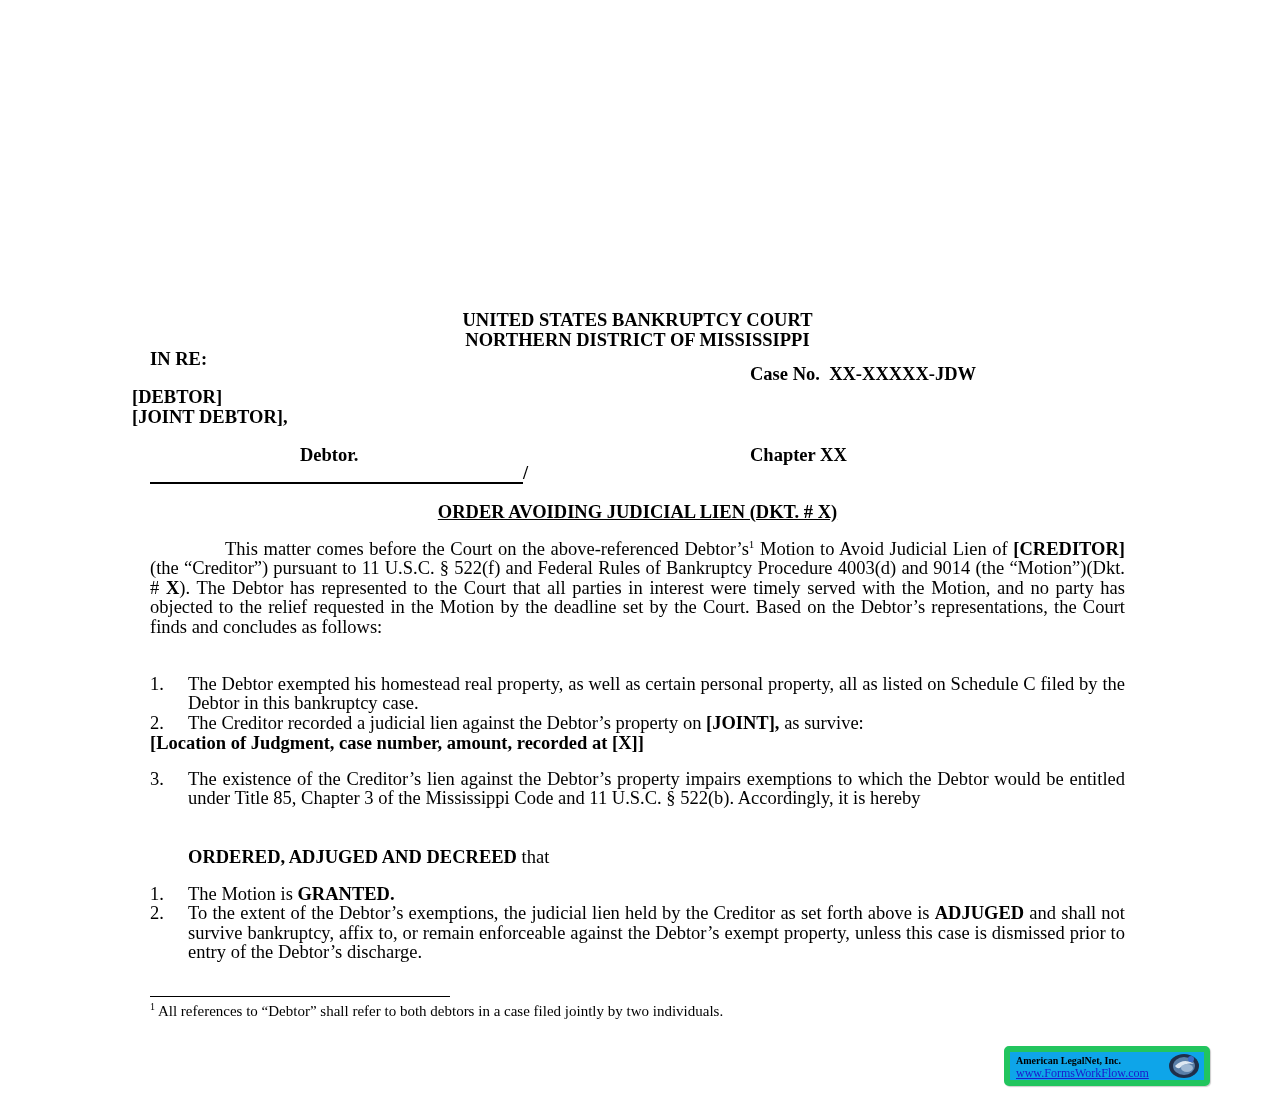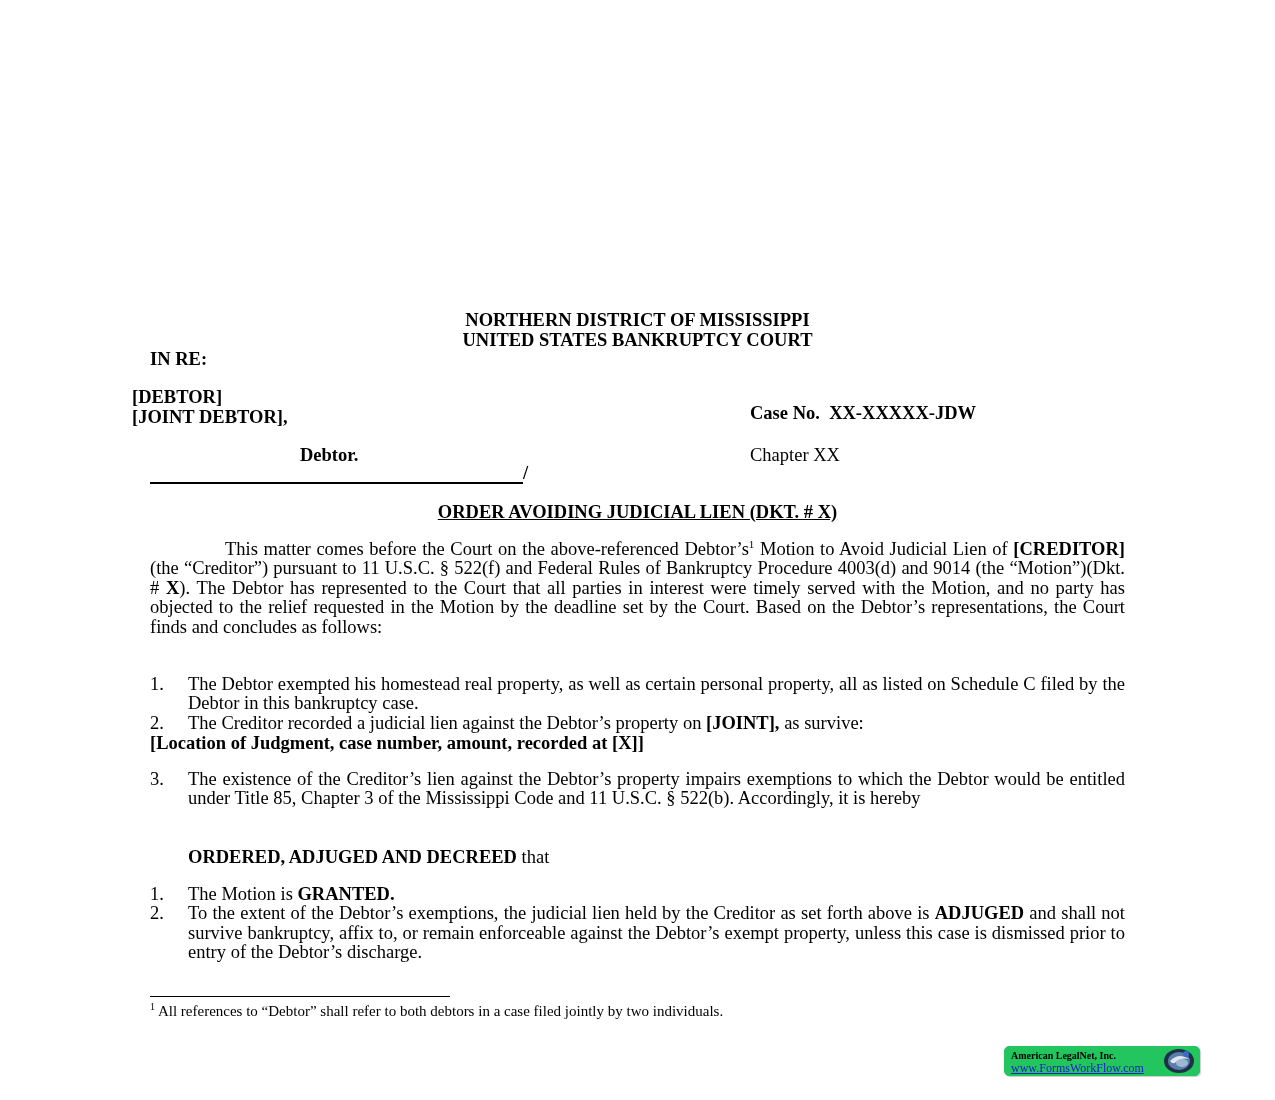--- a/index.html
+++ b/index.html
@@ -6,54 +6,54 @@
     body {
       width: 1275px; height: 1100px; position: relative; overflow: hidden;
       font-family: "Liberation Serif", serif; color: #000; font-size: 18.5px;
     }
     .abs { position: absolute; }
     .b { font-weight: bold; margin-top: 28px; }
     .center { text-align: center; }
     .court { left: 150px; width: 975px; top: 310px; line-height: 20px; font-weight: bold; font-size: 18.5px; }
     .inre { left: 150px; top: 349px; font-weight: bold; }
     .caption-left { left: 132px; top: 387px; font-weight: bold; line-height: 20px; }
-    .caption-right { left: 750px; top: 403px; font-weight: bold; }
+    .caption-right { left: 750px; top: 364px; font-weight: bold; }
     .debtor-label { left: 300px; top: 445px; font-weight: bold; font-family: Liberation Serif, serif; }
-    .chapter { left: 750px; top: 445px; font-weight: normal; }
+    .chapter { left: 750px; top: 445px; font-weight: bold; }
     .sigline { left: 150px; top: 463px; font-weight: bold; }
     .sigline .line { display: inline-block; width: 373px; border-bottom: 2px solid #000; height: 18px; vertical-align: bottom; }
     .title { left: 150px; width: 975px; top: 502px; font-weight: bold; text-decoration: underline; }
     .para { left: 150px; width: 975px; top: 540px; line-height: 19.4px; text-align: justify; }
     .para .indent { display: inline-block; width: 75px; }
     sup { font-size: 11px; line-height: 0; vertical-align: 7px; }
     .li { position: relative; padding-left: 38px; text-align: justify; line-height: 19.4px; }
     .li .num { position: absolute; left: 0; top: 0; }
     .findings-1 { left: 150px; width: 975px; top: 675px; }
     .lien-detail { left: 150px; width: 975px; top: 733px; font-weight: bold; padding-left: 0; }
     .findings-3 { left: 150px; width: 975px; top: 770px; }
     .ordered { left: 188px; top: 847px; }
     .orders-block { left: 150px; width: 975px; top: 885px; }
     .fn-rule { left: 150px; top: 996px; width: 300px; border-top: 1px solid #000; }
     .footnote { left: 150px; top: 1003px; font-size: 15px; }
     .footnote sup { font-size: 10px; vertical-align: 6px; }
     .badge {
       left: 1004px; top: 1046px; width: 194px; height: 28px;
-      border: 1px solid #22c55e; border-radius: 5px; background: #22c55e;
+      border: 6px solid #22c55e; border-radius: 5px; background: #0ea5e9;
       box-shadow: 1px 1px 1px #ccc;
     }
     .badge .co { position: absolute; left: 6px; top: 3px; font-size: 10px; font-weight: bold; font-family: "Liberation Serif", serif; }
     .badge .url { position: absolute; left: 6px; top: 14px; font-size: 12px; color: #1a1acc; text-decoration: underline; font-family: "Liberation Serif", serif; }
     .badge .globe { position: absolute; right: 3px; top: 1px; width: 34px; height: 26px; }
   </style>
 </head>
 <body>
 
 <div class="abs court center">
+  <div>UNITED STATES BANKRUPTCY COURT</div>
   <div>NORTHERN DISTRICT OF MISSISSIPPI</div>
-  <div>UNITED STATES BANKRUPTCY COURT</div>
 </div>
 
 <div class="abs inre">IN RE:</div>
 
 <div class="abs caption-left">
   <div>[DEBTOR]</div>
   <div>[JOINT DEBTOR],</div>
 </div>
 
 <div class="abs caption-right">

